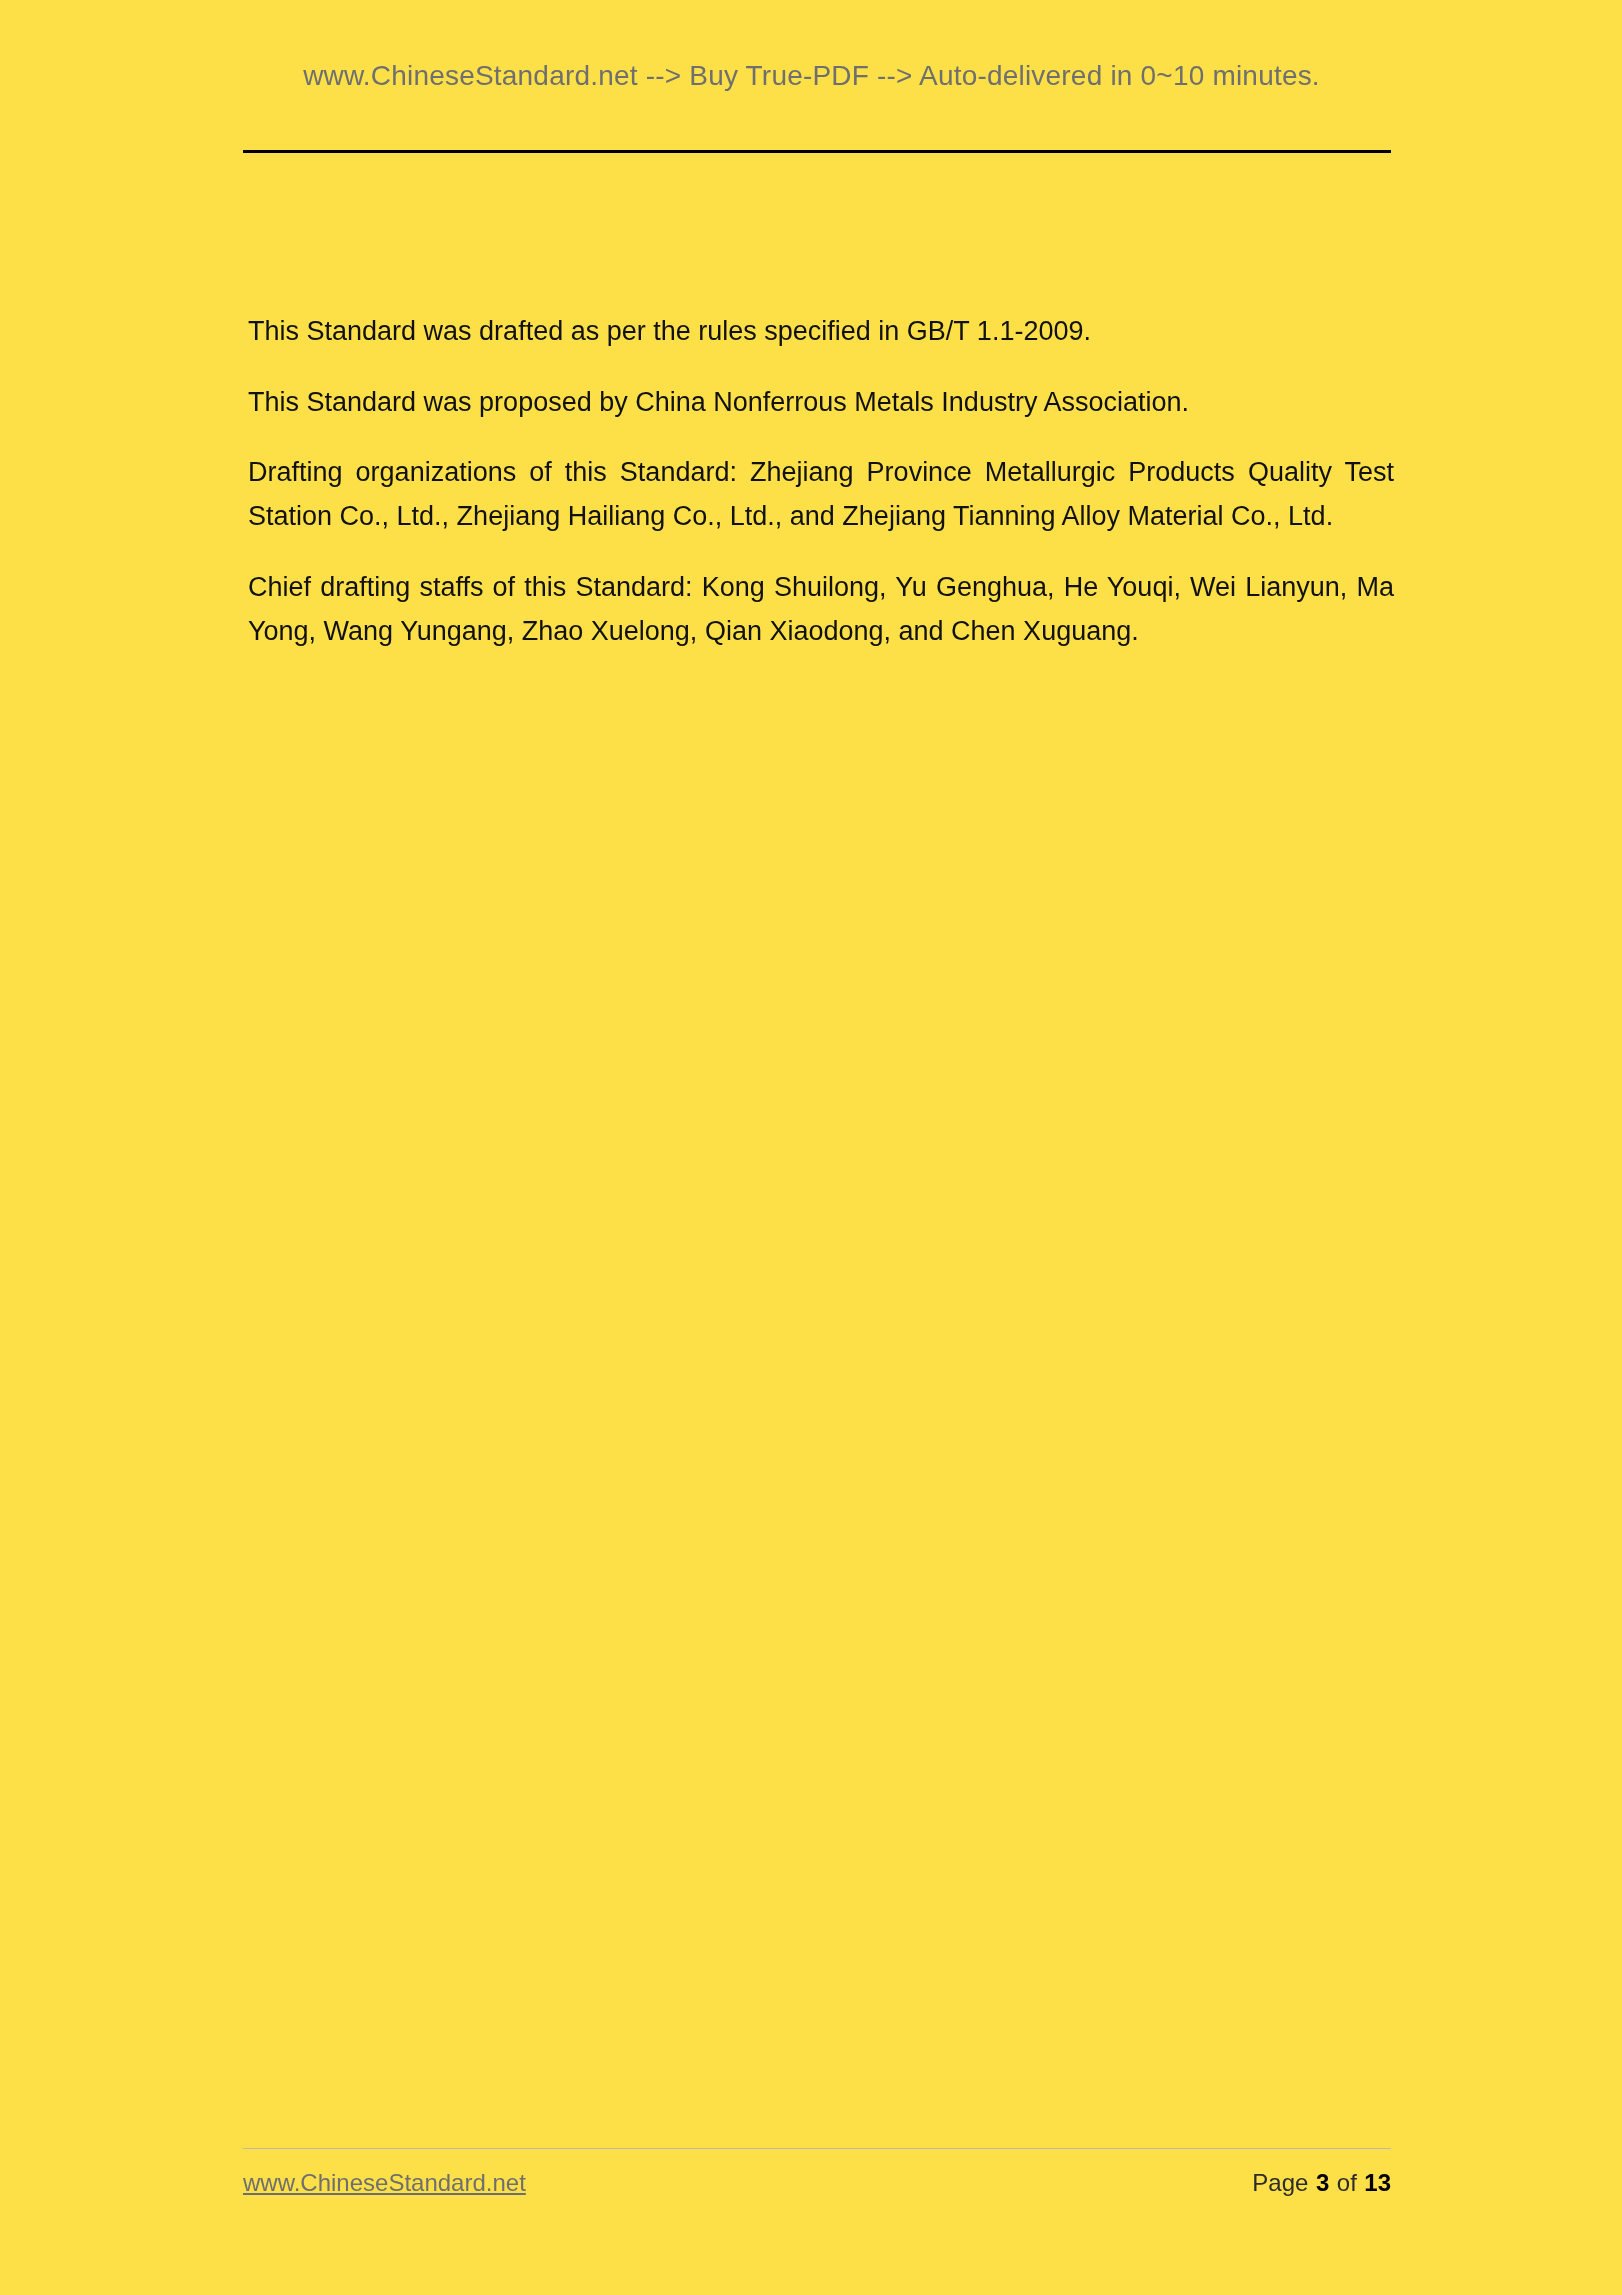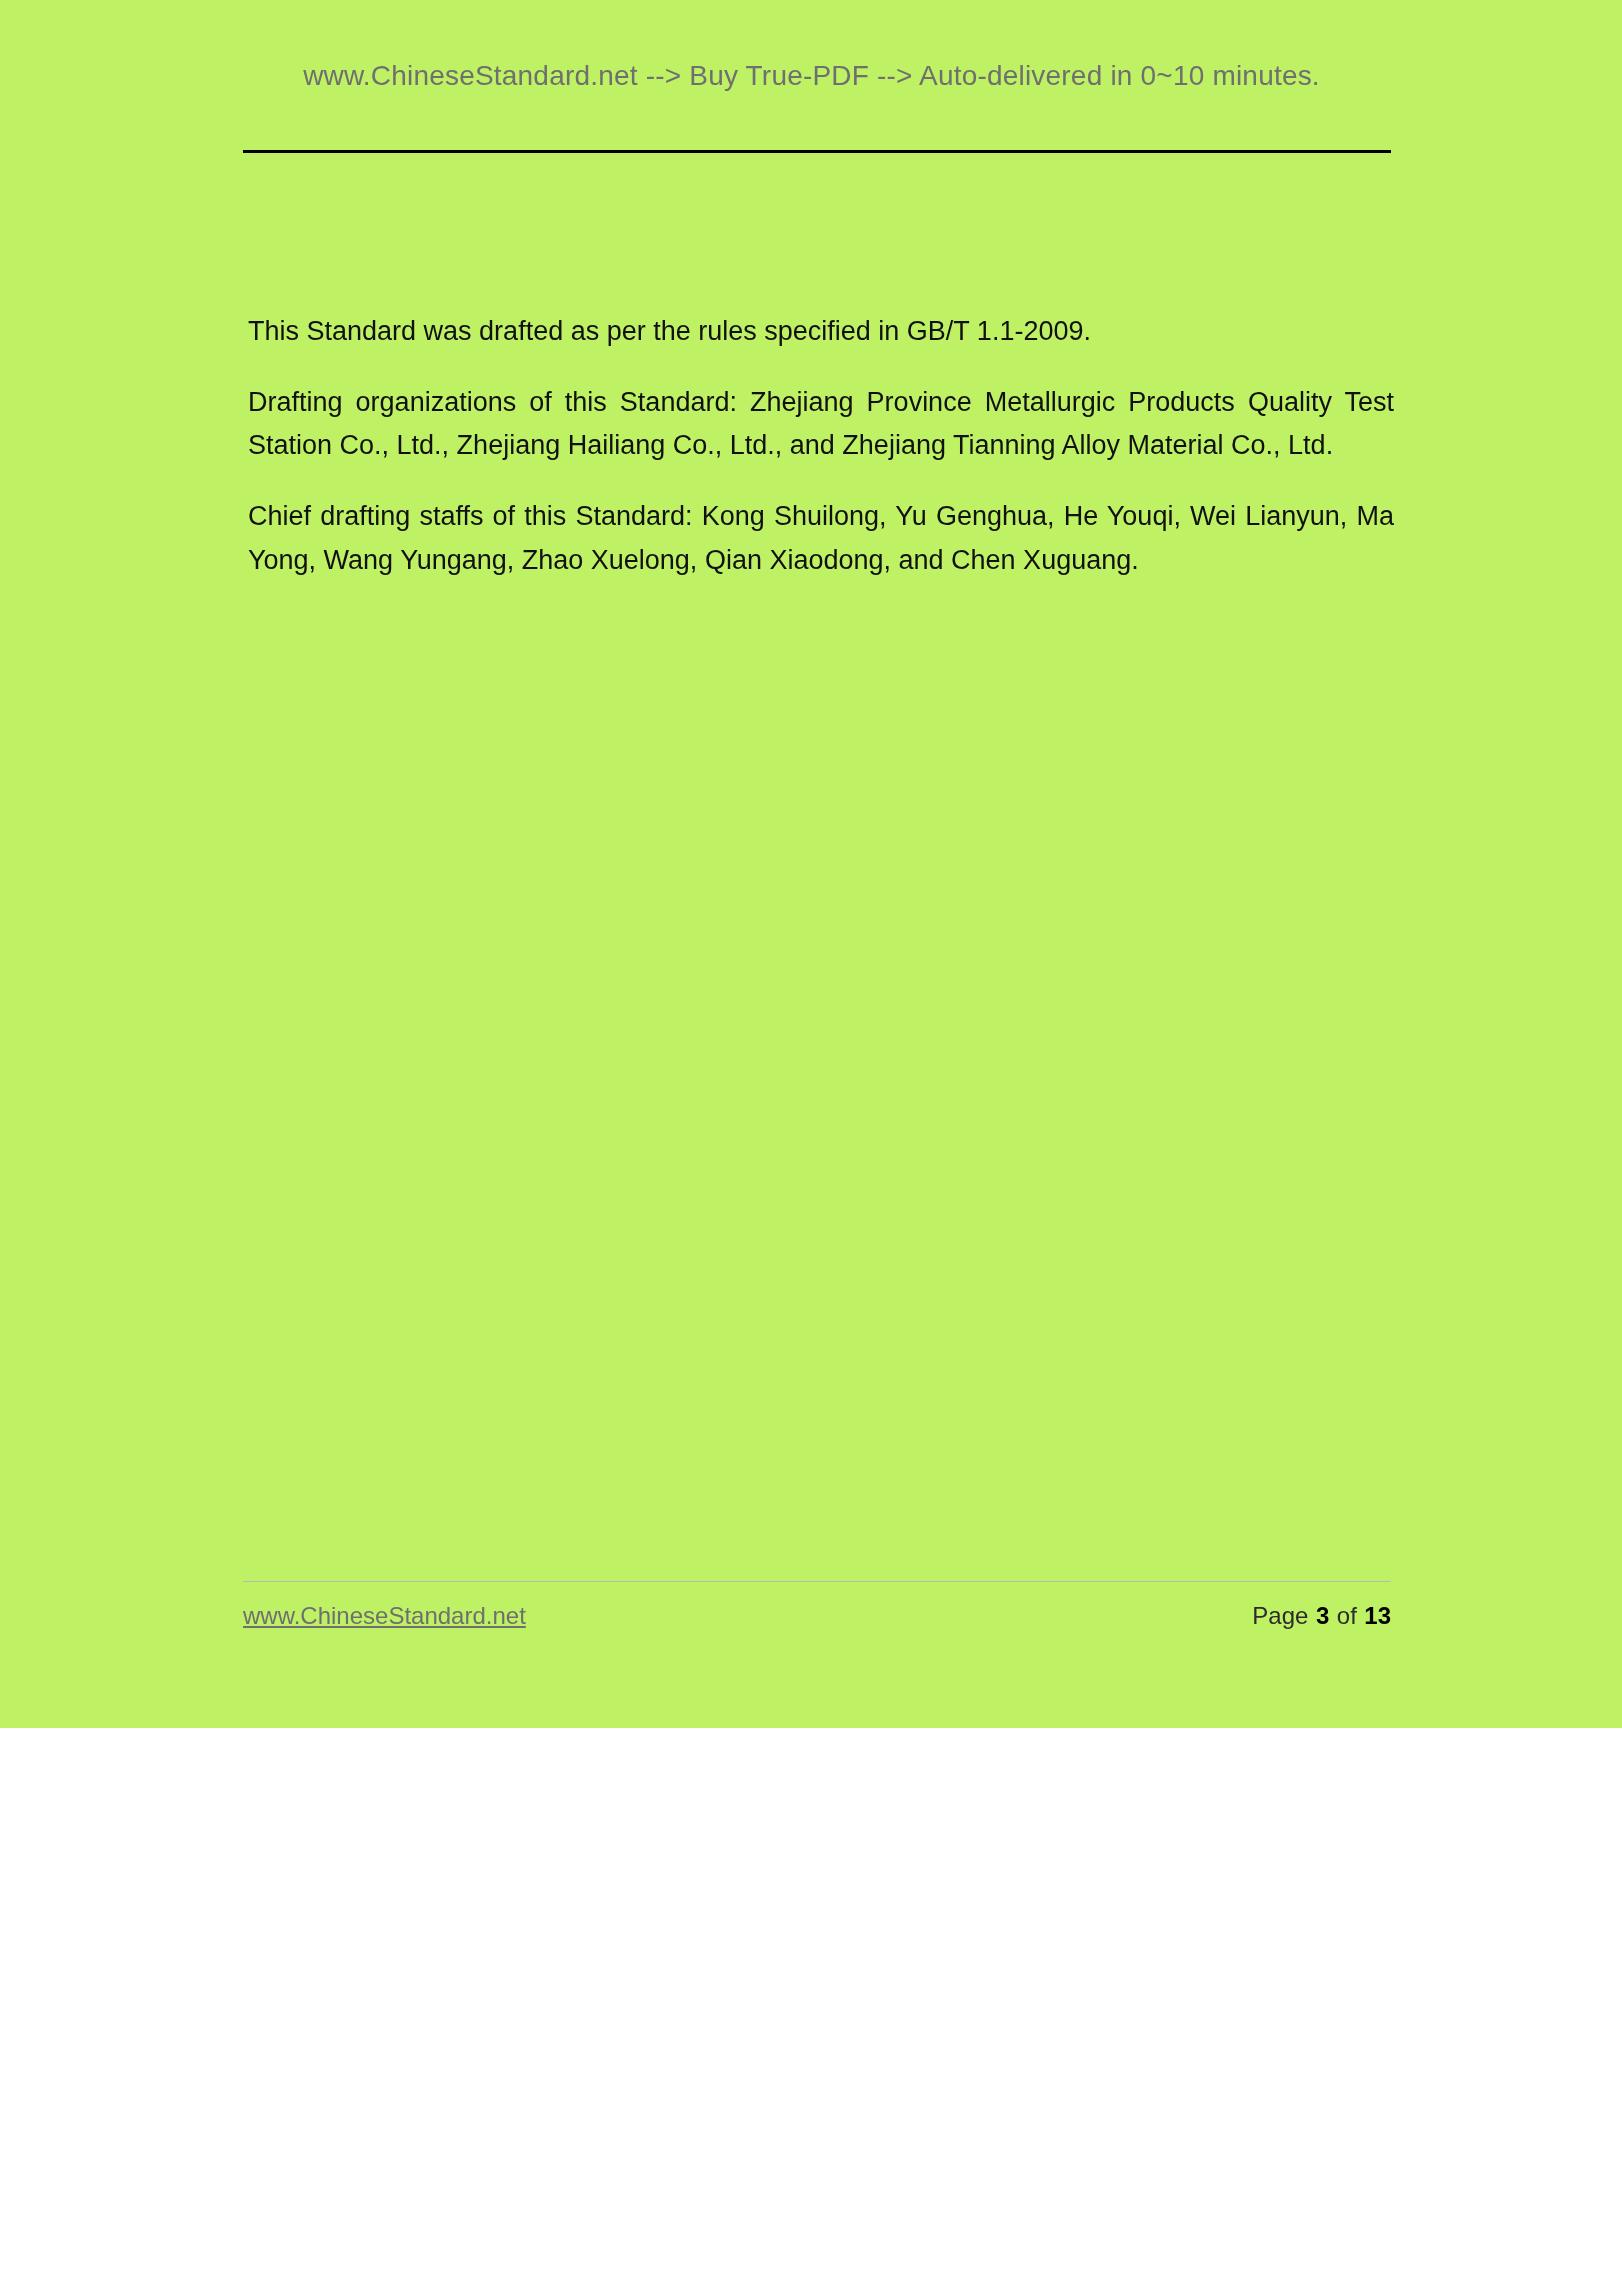--- a/index.html
+++ b/index.html
@@ -7,22 +7,22 @@
     padding: 0;
     background: #ffffff;
   }
   body {
     font-family: "Liberation Sans", sans-serif;
     color: #000000;
   }
   .page {
     position: relative;
     width: 1623px;
-    height: 1728px;
-    background: #bef264;
+    height: 2295px;
+    background: #fde047;
     margin: 0 auto;
     box-sizing: border-box;
     overflow: hidden;
   }
 
   
   .promo-line {
     position: absolute;
     top: 60px;
     left: 0;
@@ -130,20 +130,21 @@
 <div class="page">
 
   <div class="promo-line">www.ChineseStandard.net --&gt; Buy True-PDF --&gt; Auto-delivered in 0~10 minutes.</div>
 
 
   <div class="header-rule"></div>
 
 
   <div class="content">
     <p class="para">This Standard was drafted as per the rules specified in GB/T 1.1-2009.</p>
+    <p class="para">This Standard was proposed by China Nonferrous Metals Industry Association.</p>
     <p class="para">Drafting organizations of this Standard: Zhejiang Province Metallurgic Products Quality Test Station Co., Ltd., Zhejiang Hailiang Co., Ltd., and Zhejiang Tianning Alloy Material Co., Ltd.</p>
     <p class="para">Chief drafting staffs of this Standard: Kong Shuilong, Yu Genghua, He Youqi, Wei Lianyun, Ma Yong, Wang Yungang, Zhao Xuelong, Qian Xiaodong, and Chen Xuguang.</p>
   </div>
 
   <div class="footer-rule"></div>
 
   <div class="footer">
     <span class="footer-left">www.ChineseStandard.net</span>
     <span class="footer-right">
       <span class="word">Page</span><span class="sp"></span><span class="num">3</span><span class="sp"></span><span class="word">of</span><span class="sp"></span><span class="num">13</span>

